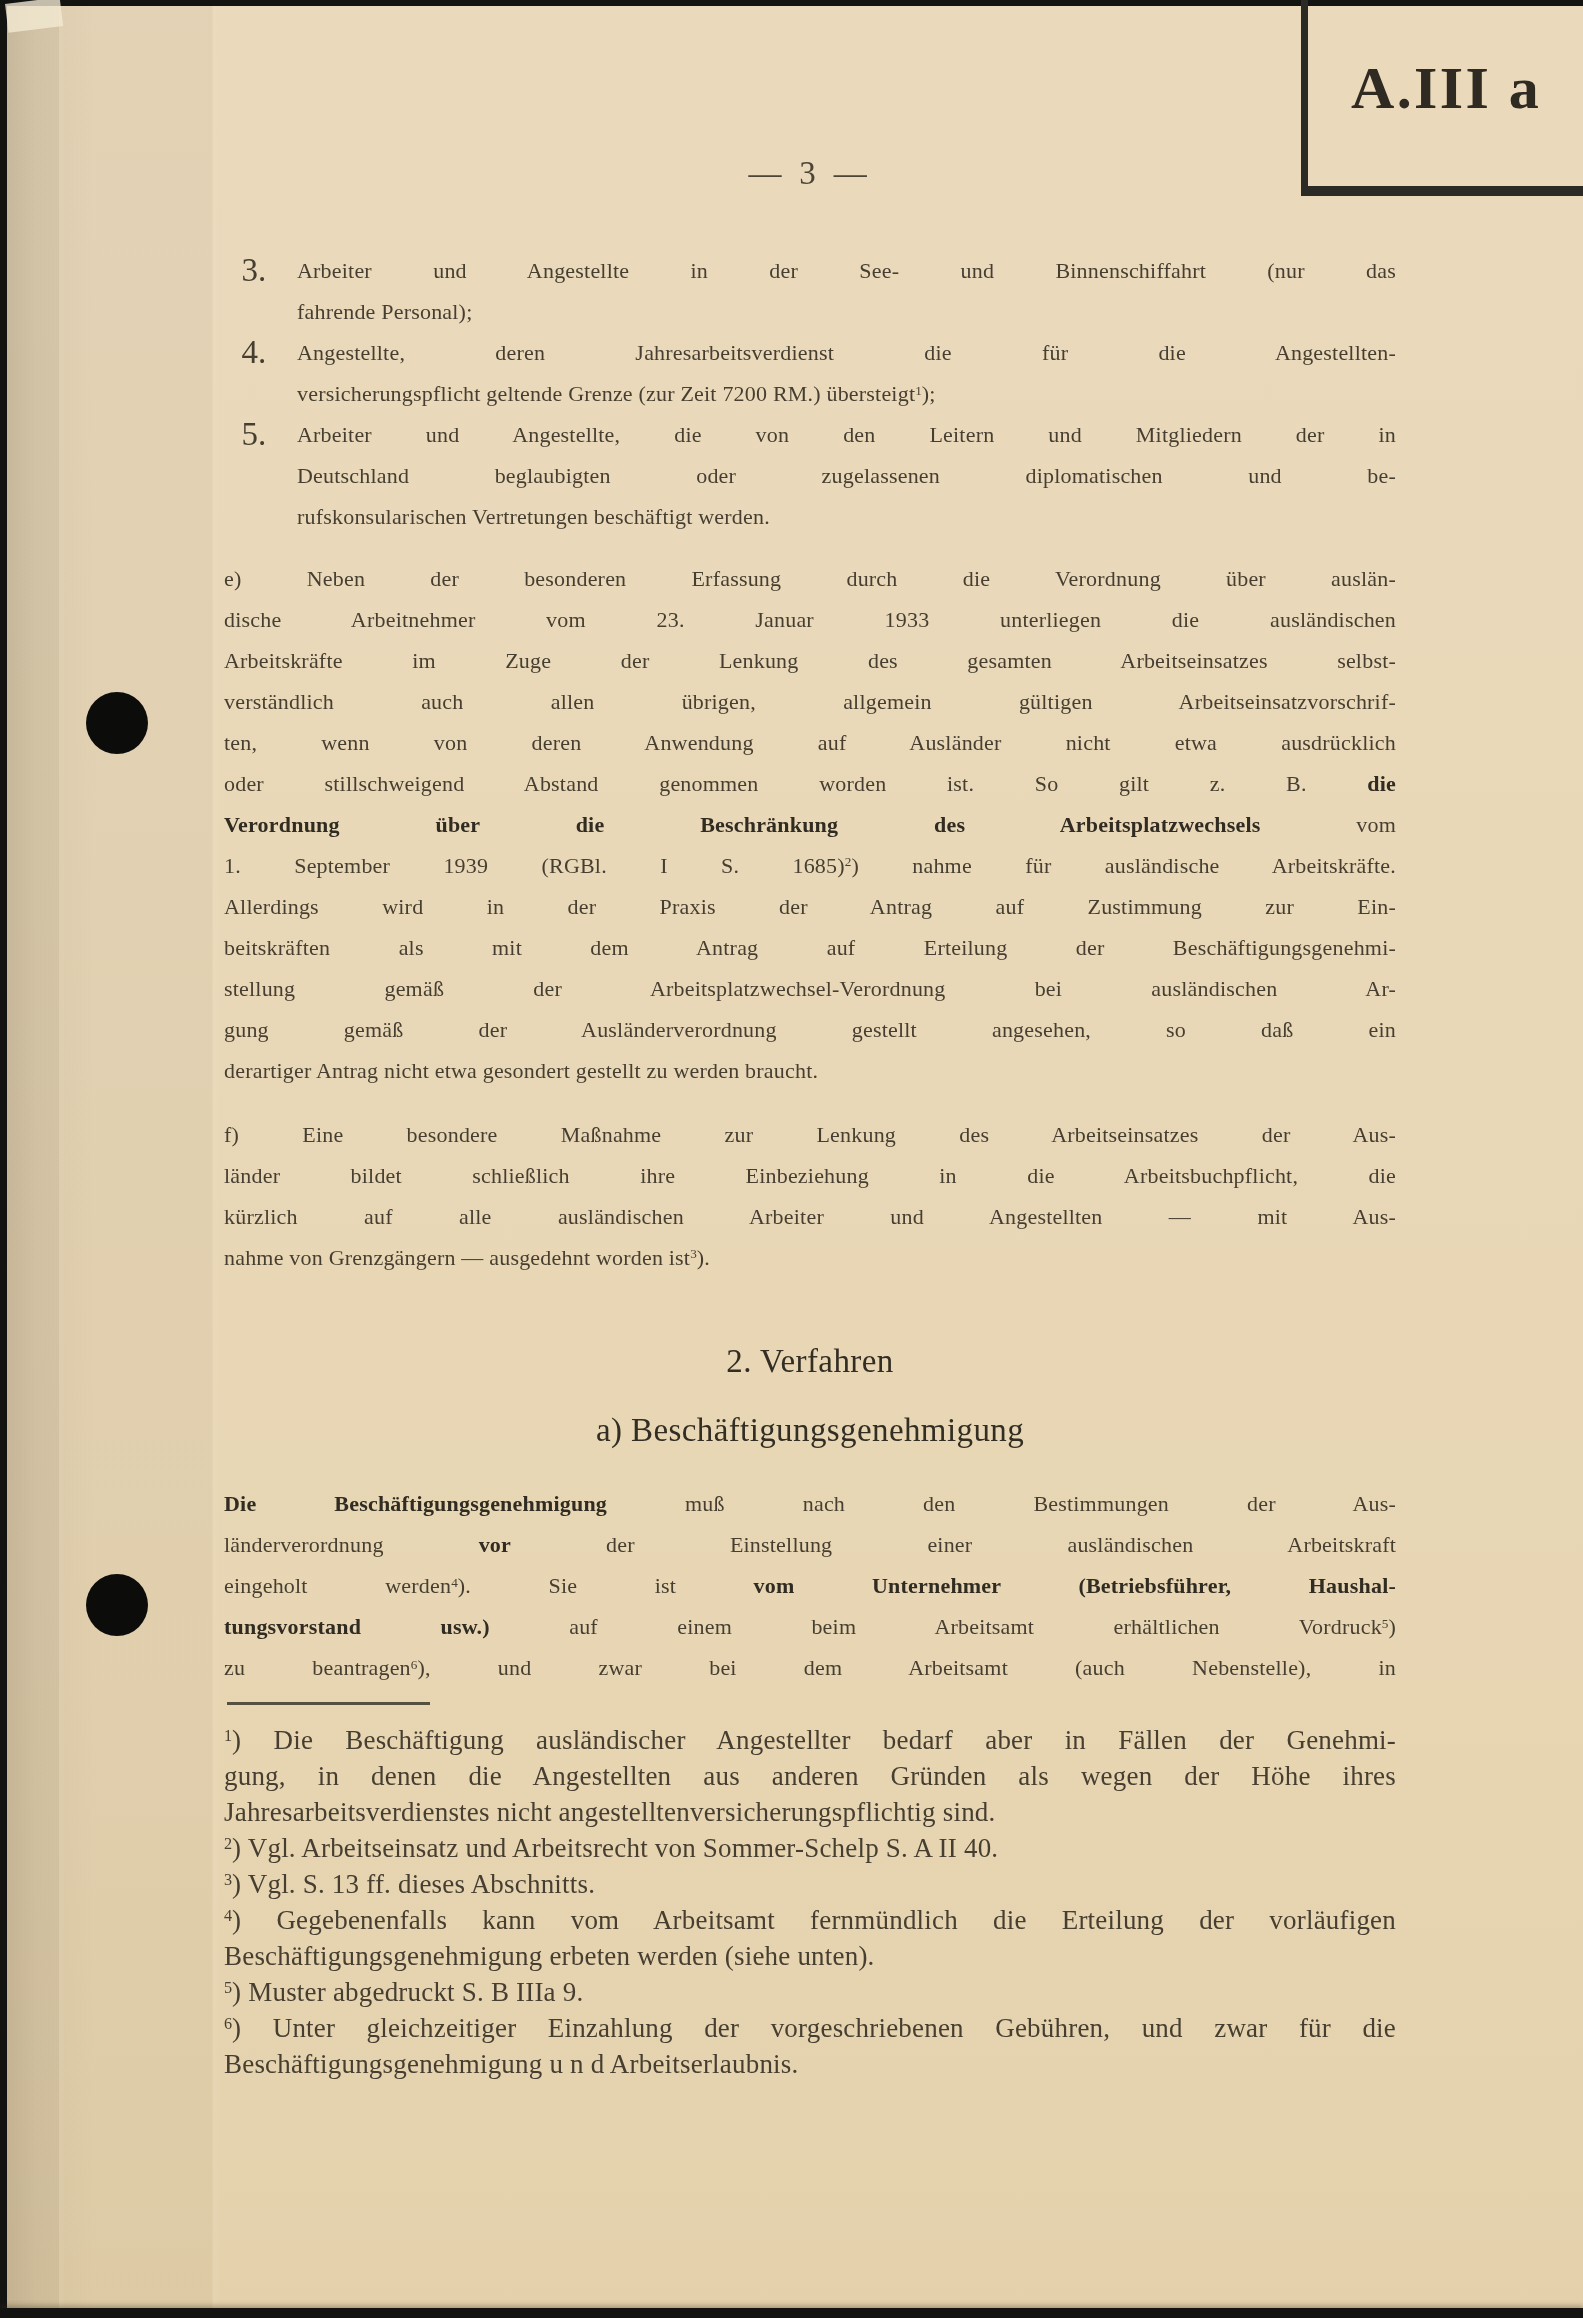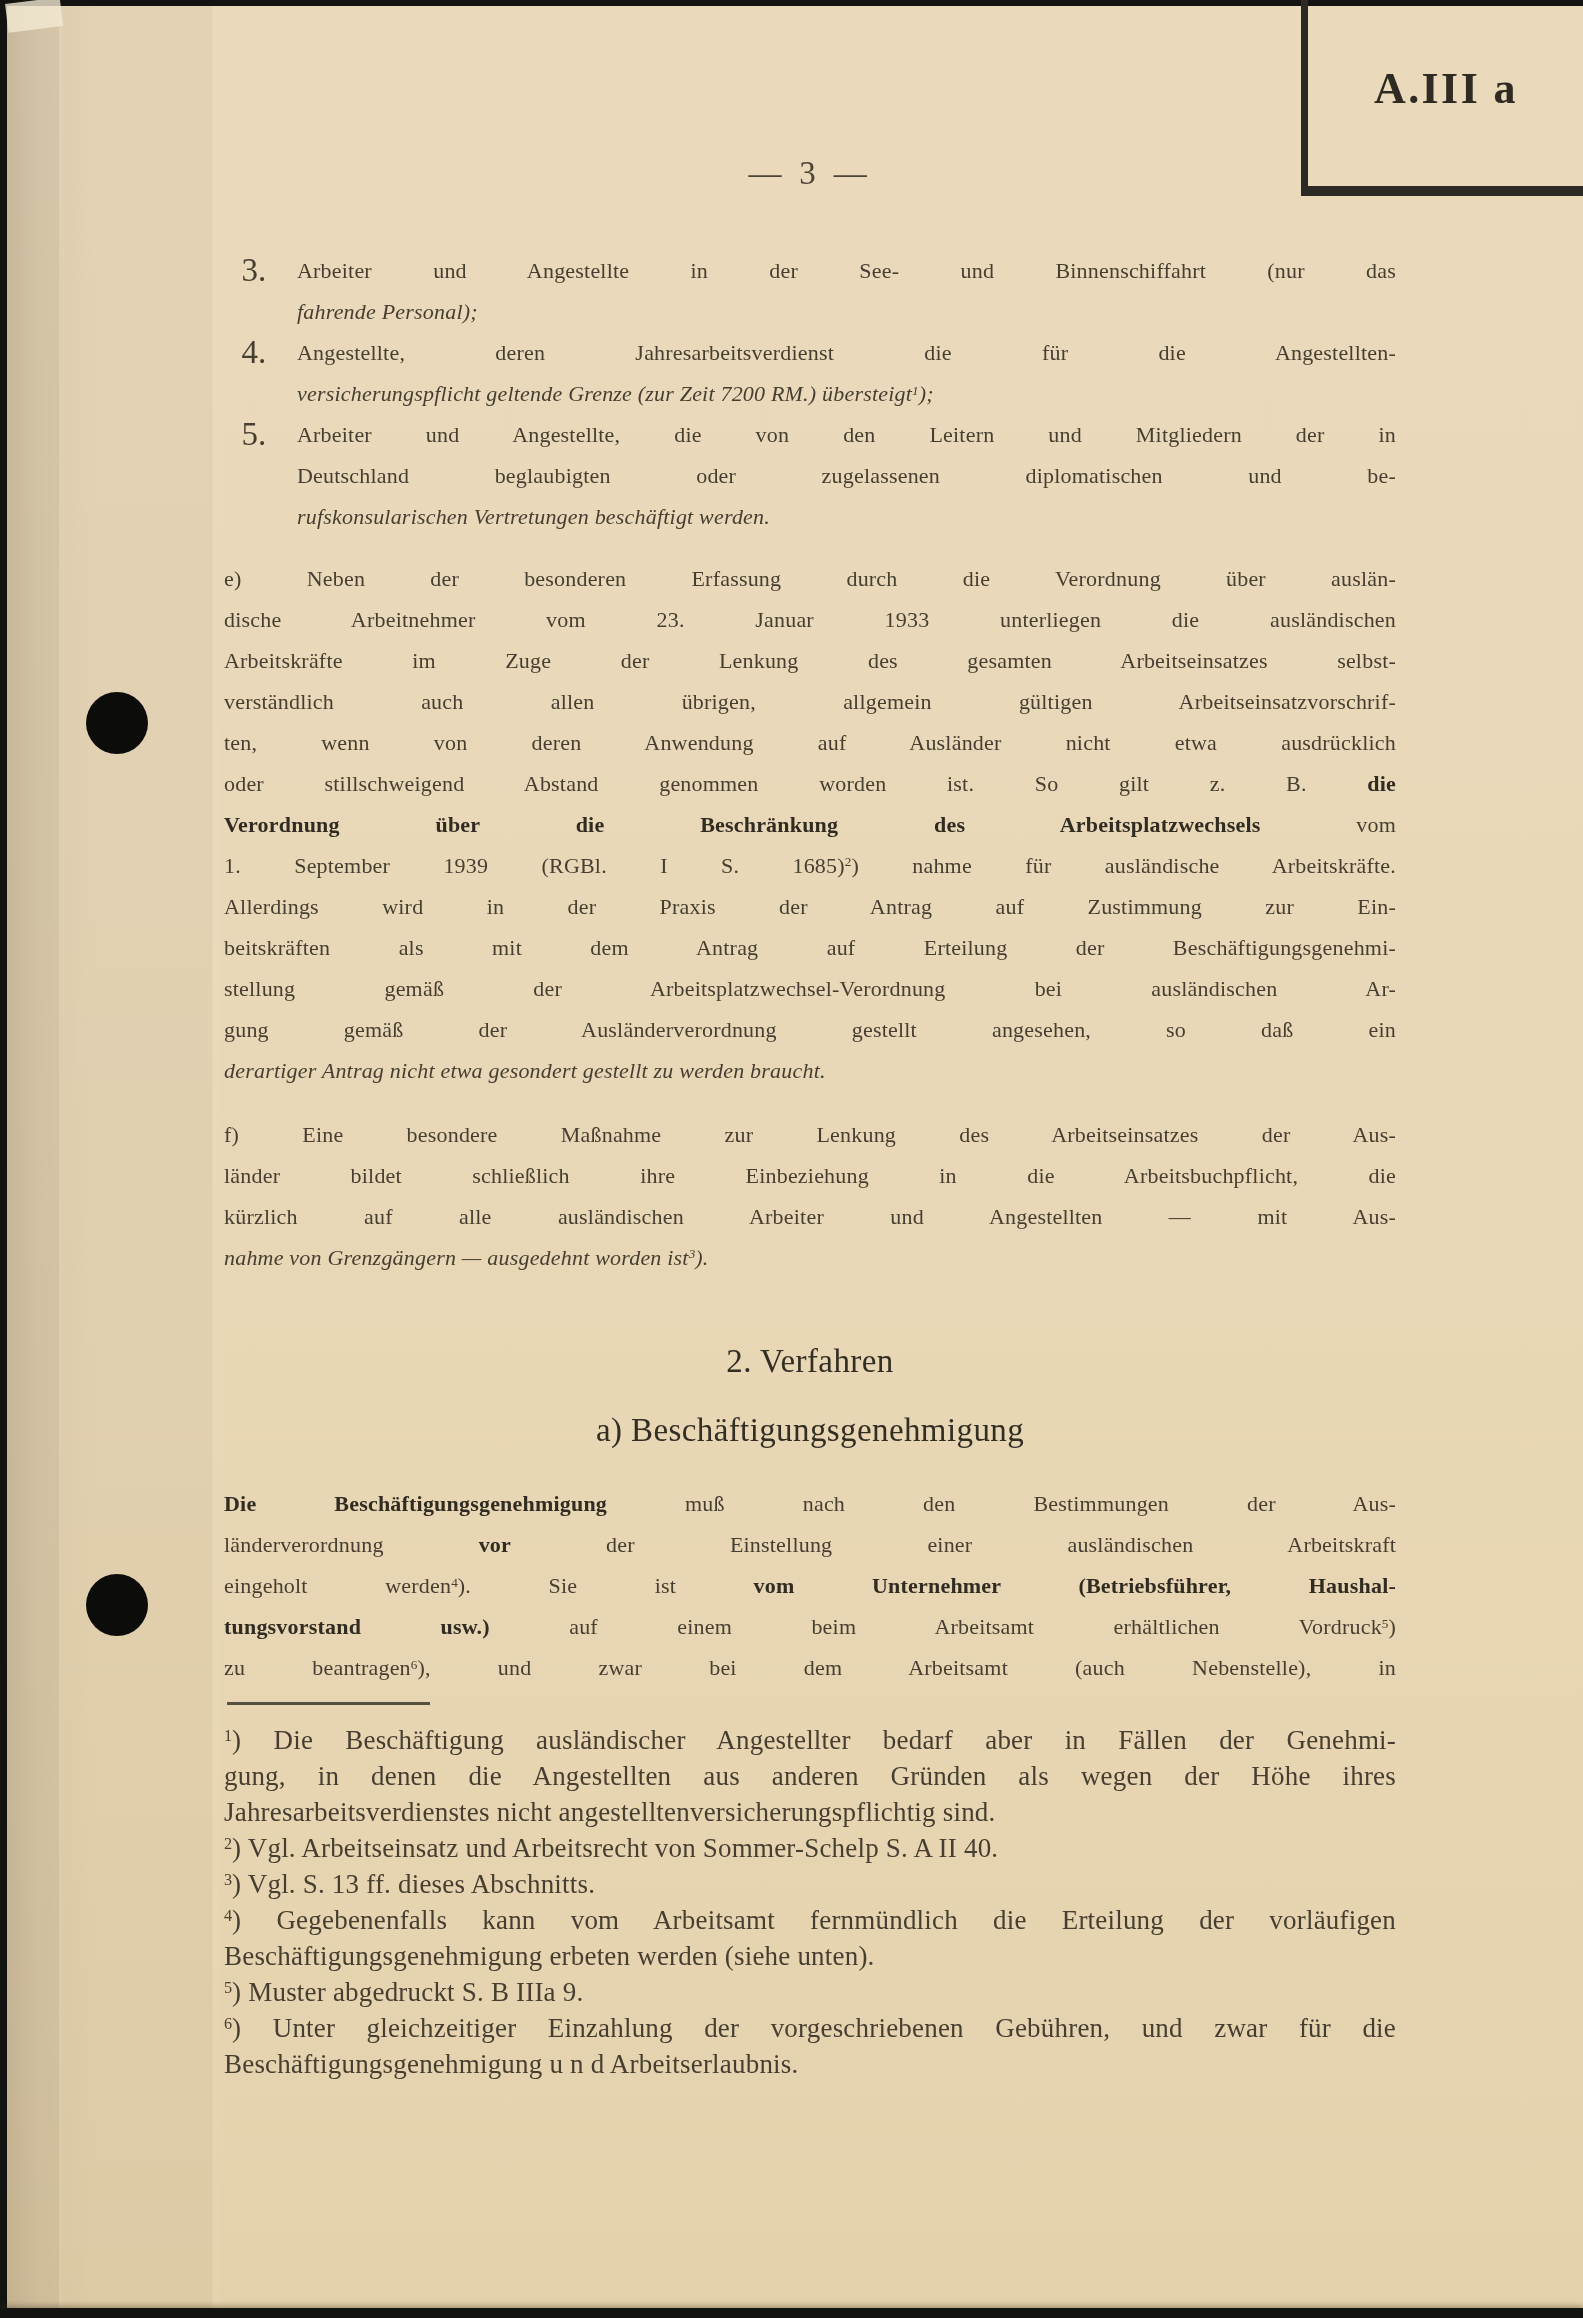--- a/index.html
+++ b/index.html
@@ -24,21 +24,21 @@
   .corner-sliver{position:absolute;left:4.8px;top:4px;width:55px;height:28.5px;background:#f2e8d2;transform:rotate(-7deg);transform-origin:top left;opacity:.8;}
 
   
   .stamp{
     position:absolute;left:1301px;top:0;width:283px;height:196px;
     border-left:7.1px solid #2c2a24;border-bottom:10.3px solid #2c2a24;
     box-sizing:border-box;
     display:flex;align-items:center;justify-content:center;
   }
   .stamp span{
-    font-size:44px;font-weight:bold;color:#2f2b23;letter-spacing:2.4px;
+    font-size:60px;font-weight:bold;color:#2f2b23;letter-spacing:2.4px;
     transform:translateY(-4.8px);
   }
 
   .pagenum{
     position:absolute;left:224px;top:155px;width:1172px;
     text-align:center;font-size:33px;color:#4c4536;letter-spacing:4.8px;
   }
 
   
   .hole{position:absolute;width:62px;height:62px;border-radius:50%;background:#0c0c0b;}
@@ -47,21 +47,21 @@
     background:radial-gradient(circle at 35% 50%, rgba(0,0,0,0) 46%, rgba(148,160,158,0.85) 52%, rgba(210,216,210,0.55) 62%, rgba(240,238,228,0.25) 72%, rgba(0,0,0,0) 78%);
     z-index:-1;
   }
   .hole1{left:86px;top:692px;}
   .hole2{left:86px;top:1574px;}
 
   
   .column{position:absolute;left:224px;top:250px;width:1172px;}
   .bl{height:41px;line-height:41px;font-size:22px;letter-spacing:0.2px;
       text-align:justify;text-align-last:justify;white-space:normal;}
-  .bl.last{text-align-last:left;font-style:italic;}
+  .bl.last{text-align-last:left;}
   .fnl{height:36px;line-height:36px;font-size:27px;letter-spacing:0.2px;
       text-align:justify;text-align-last:justify;}
   .fnl.last{text-align-last:left;}
   .b{font-weight:bold;color:#312c22;}
   .sup{font-size:60%;position:relative;top:-0.48em;letter-spacing:0;}
   .list-item{position:relative;padding-left:73px;}
   .list-item .marker{position:absolute;left:17.4px;top:0;height:41px;line-height:41px;font-size:33px;}
   .heading,.subheading{height:41px;line-height:41px;font-size:33px;font-weight:normal;
       color:#332e24;text-align:center;letter-spacing:0.4px;}
   .rule{height:2.4px;width:203px;margin-left:3.2px;background:#55503f;}

